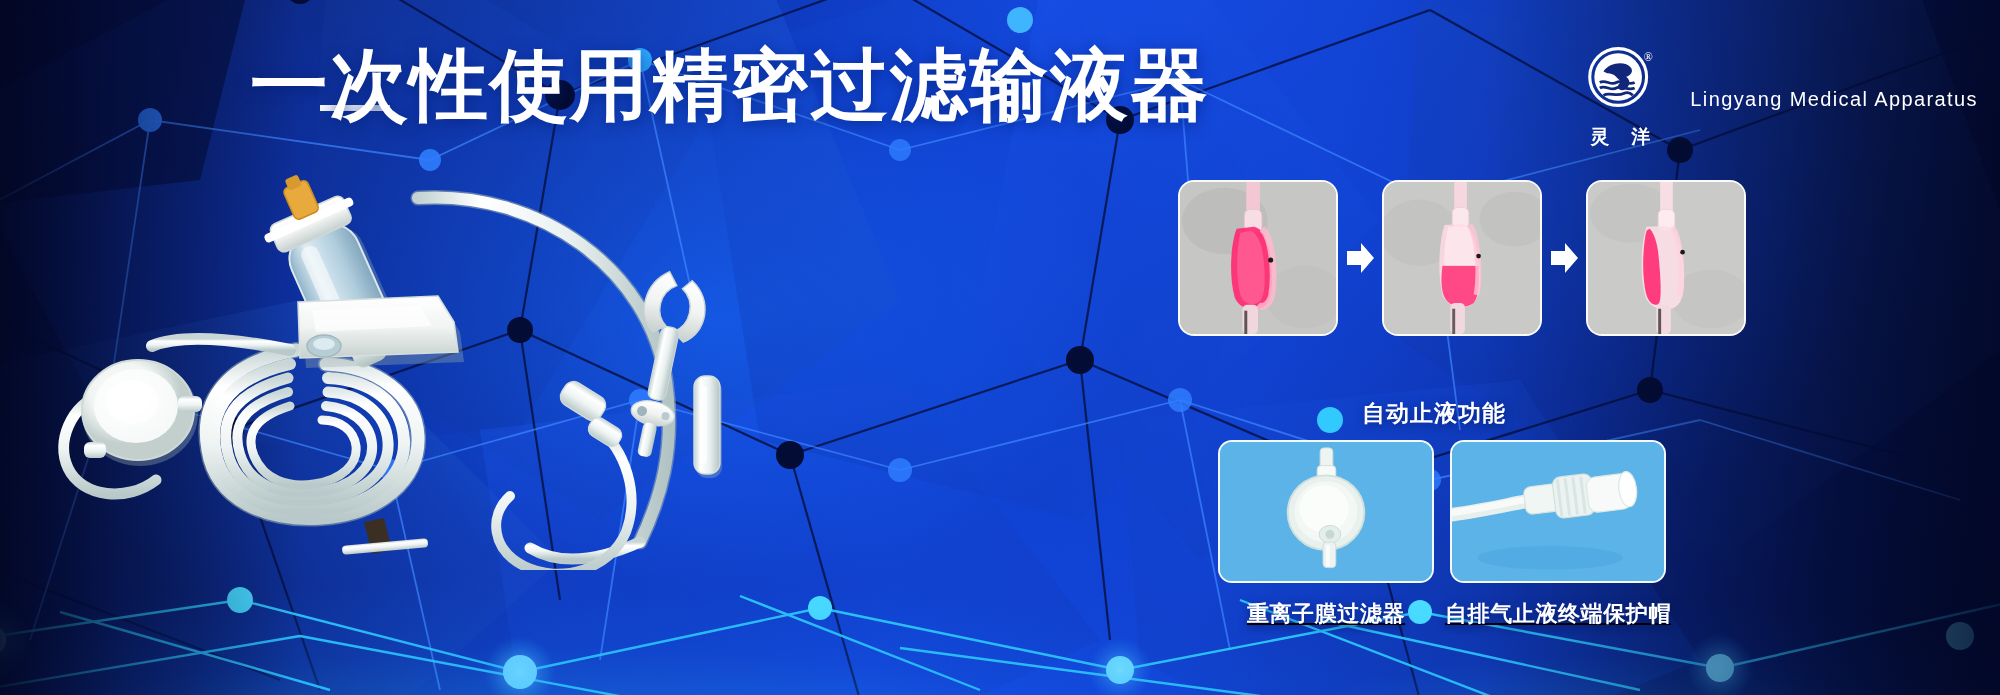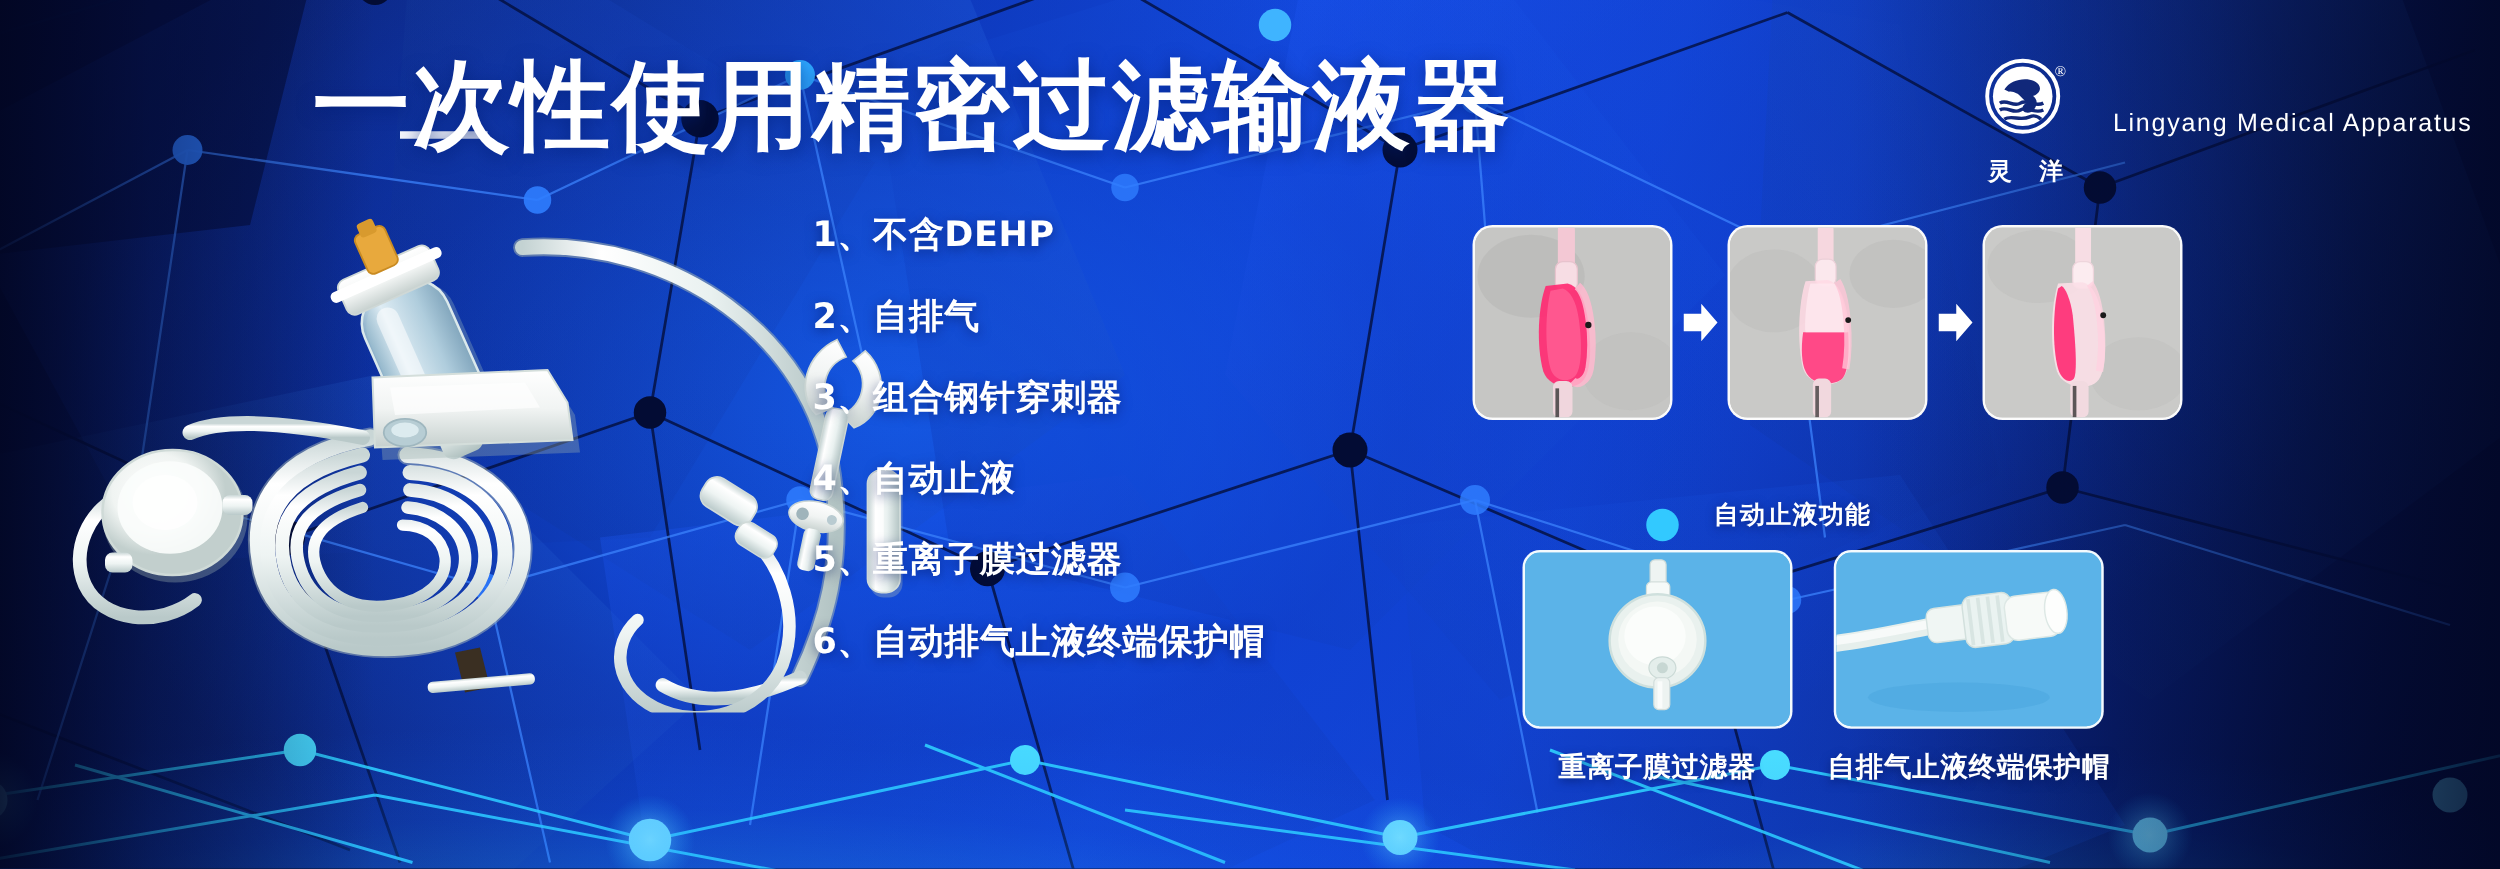--- a/index.html
+++ b/index.html
@@ -37,21 +37,21 @@
     position:absolute; left:0; top:0; width:300px; height:695px;
     background:linear-gradient(270deg, rgba(3,10,48,0) 0%, rgba(3,10,48,.5) 60%, rgba(2,6,34,.9) 100%);
     pointer-events:none;
   }
 
   
   #title {
     position:absolute; left:250px; top:42px; width:790px; height:86px;
     color:#fff; font-size:78px; line-height:86px; font-weight:bold;
     letter-spacing:2px; white-space:nowrap;
-    font-family:Liberation Serif, serif;
+    font-family:Liberation Sans, sans-serif;
     text-shadow:0 3px 14px rgba(0,30,120,.65);
   }
 
   
   #logo { position:absolute; right:22px; top:44px; display:flex; align-items:center; gap:18px; }
   #emblem-wrap { display:flex; flex-direction:column; align-items:center; }
   #emblem { position:relative; width:66px; height:66px; }
   #emblem-sub {
     margin-top:14px; color:#fff; font-size:19px; font-weight:bold; letter-spacing:22px;
     text-indent:22px; font-family:"DejaVu Sans","Liberation Sans",sans-serif; white-space:nowrap;
@@ -83,27 +83,27 @@
   #seq { position:absolute; left:1178px; top:180px; display:flex; align-items:center; gap:0; }
   .seq-panel {
     width:160px; height:156px; border-radius:16px; overflow:hidden;
     border:2px solid rgba(255,255,255,.92);
     background:linear-gradient(150deg,#cfcfcd 0%,#bcbcba 45%,#c8c8c6 100%);
     position:relative; flex:none;
   }
   .arrow { width:44px; flex:none; display:flex; align-items:center; justify-content:center; }
   #seq-caption {
     position:absolute; left:1178px; top:398px; width:512px; text-align:center;
-    color:#fff; font-size:20px; font-weight:bold; letter-spacing:1px;
+    color:#fff; font-size:23px; font-weight:bold; letter-spacing:1px;
     font-family:"DejaVu Sans","Liberation Sans",sans-serif;
     text-shadow:0 2px 8px rgba(0,20,90,.6);
   }
 
   
-  #cards { position:absolute; left:1218px; top:440px; display:flex; gap:28px; }
+  #cards { position:absolute; left:1218px; top:440px; display:flex; gap:11px;text-decoration:underline; }
   .card { display:flex; flex-direction:column; align-items:center; }
   .card-img {
     width:216px; height:143px; border-radius:14px;
     border:2px solid rgba(255,255,255,.93);
     background:#5bb3e8; position:relative; overflow:hidden;
   }
   .card-cap {
     margin-top:16px; color:#fff; font-size:22px; font-weight:bold; letter-spacing:.6px;
     white-space:nowrap; font-family:"DejaVu Sans","Liberation Sans",sans-serif;
     text-shadow:0 2px 8px rgba(0,20,90,.6);
@@ -346,28 +346,20 @@
         <path d="M18,56 C24,52 32,58 40,54 C44,52 48,54 50,56" fill="none" stroke="#11287a" stroke-width="3"></path>
         <text x="62" y="18" font-size="13" fill="#ffffff" font-family="Liberation Serif, serif">®</text>
       </svg>
       <div id="emblem-sub">灵洋</div>
     </div>
     <div id="logo-right">
       <div id="logo-en">Lingyang Medical Apparatus</div>
     </div>
   </div>
 
-  <div id="features">
-    <div class="feat">1、不含DEHP</div>
-    <div class="feat">2、自排气</div>
-    <div class="feat">3、组合钢针穿刺器</div>
-    <div class="feat">4、自动止液</div>
-    <div class="feat">5、重离子膜过滤器</div>
-    <div class="feat">6、自动排气止液终端保护帽</div>
-  </div>
 
   <div id="seq">
 
     <div class="seq-panel">
       <svg viewBox="0 0 160 156">
         <rect width="160" height="156" fill="#c6c6c4"></rect>
         <ellipse cx="46" cy="40" rx="44" ry="34" fill="#b8b8b6" opacity=".6"></ellipse>
         <ellipse cx="128" cy="118" rx="40" ry="32" fill="#bdbdbb" opacity=".5"></ellipse>
         <rect x="68" y="-4" width="14" height="40" rx="6" fill="#f3c8d4"></rect>
         <rect x="66" y="28" width="18" height="24" rx="6" fill="#f7dde4" stroke="#e7c3cd" stroke-width="1"></rect>

